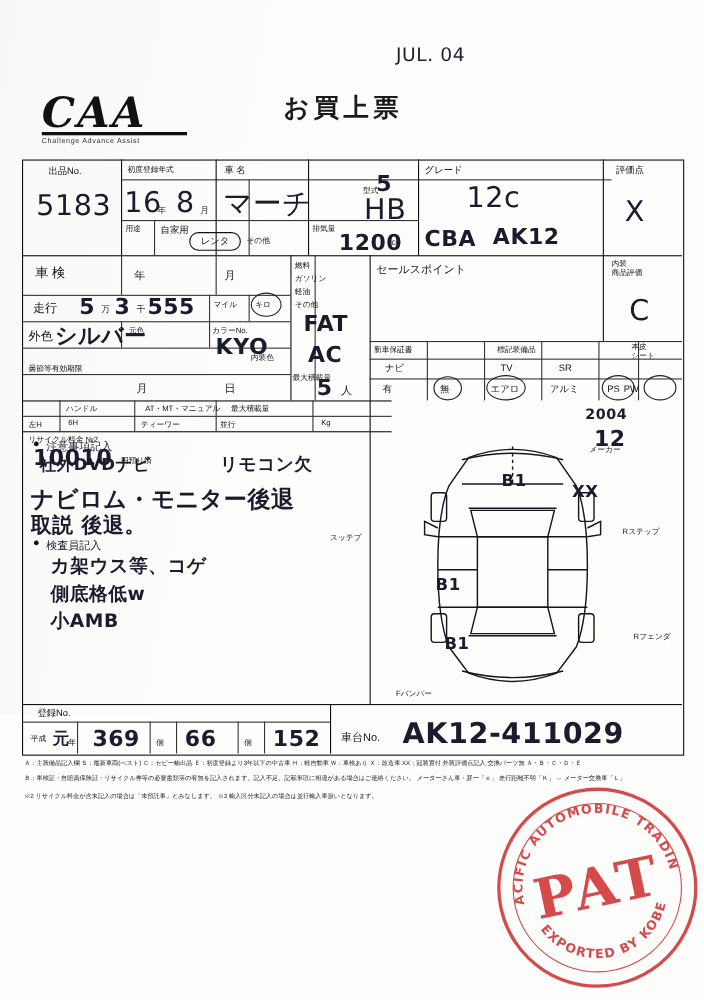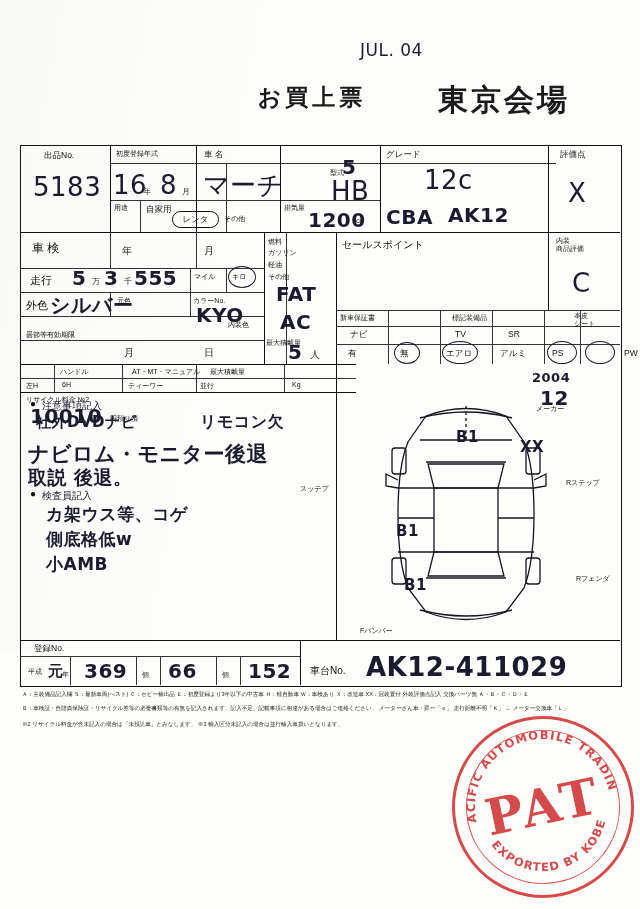--- a/index.html
+++ b/index.html
@@ -82,26 +82,30 @@
   
   .foot{position:absolute;font-size:5.6px;line-height:1.45;color:#222;}
 </style>
 </head>
 <body>
 
 <div class="sheet">
 
   <div id="topnote" class="hand">JUL. 04</div>
 
+  <div id="logo">
+    <div class="caa">CAA</div>
+    <div class="bar"></div>
+    <div class="tagline">Challenge  Advance  Assist</div>
+  </div>
 
   <div id="hdr-center">
     <div class="l1">お買上票</div>
   </div>
 
-  <div id="hdr-right">東京会場</div>
 
   <div class="frame" style="left:20px;top:145px;width:600px;height:540px;"></div>
 
   <div class="ln h" style="left:20px;top:232px;width:600px;"></div>
   <div class="ln h" style="left:20px;top:364px;width:336px;"></div>
   <div class="ln h" style="left:20px;top:392px;width:336px;"></div>
   <div class="ln h" style="left:20px;top:640px;width:600px;"></div>
 
   <div class="ln hthin" style="left:110px;top:200px;width:170px;"></div>
   <div class="ln hthin" style="left:280px;top:200px;width:100px;"></div>
@@ -221,21 +225,21 @@
   <div class="cell-lbl" style="left:508px;top:329px;">SR</div>
 
   <div class="cell-lbl" style="left:348px;top:348px;">有</div>
   <div class="cell-lbl" style="left:400px;top:348px;">無</div>
   <div class="ovaled" style="left:394px;top:342px;width:24px;height:20px;"></div>
   <div class="cell-lbl" style="left:446px;top:348px;">エアロ</div>
   <div class="ovaled" style="left:442px;top:341px;width:34px;height:21px;"></div>
   <div class="cell-lbl" style="left:500px;top:348px;">アルミ</div>
   <div class="cell-lbl" style="left:552px;top:348px;">PS</div>
   <div class="ovaled" style="left:547px;top:341px;width:28px;height:21px;"></div>
-  <div class="cell-lbl" style="left:624px;top:348px;">PW</div>
+  <div class="cell-lbl" style="left:567px;top:348px;">PW</div>
   <div class="ovaled" style="left:585px;top:341px;width:28px;height:21px;"></div>
 
   <div class="ln vthin" style="left:54px;top:364px;height:28px;"></div>
   <div class="ln vthin" style="left:122px;top:364px;height:28px;"></div>
   <div class="ln vthin" style="left:196px;top:364px;height:28px;"></div>
   <div class="ln vthin" style="left:284px;top:364px;height:28px;"></div>
   <div class="ln hthin" style="left:20px;top:378px;width:336px;"></div>
 
   <div class="cell-lbl sm" style="left:60px;top:367px;">ハンドル</div>
   <div class="cell-lbl sm" style="left:132px;top:367px;">AT・MT・マニュアル</div>

